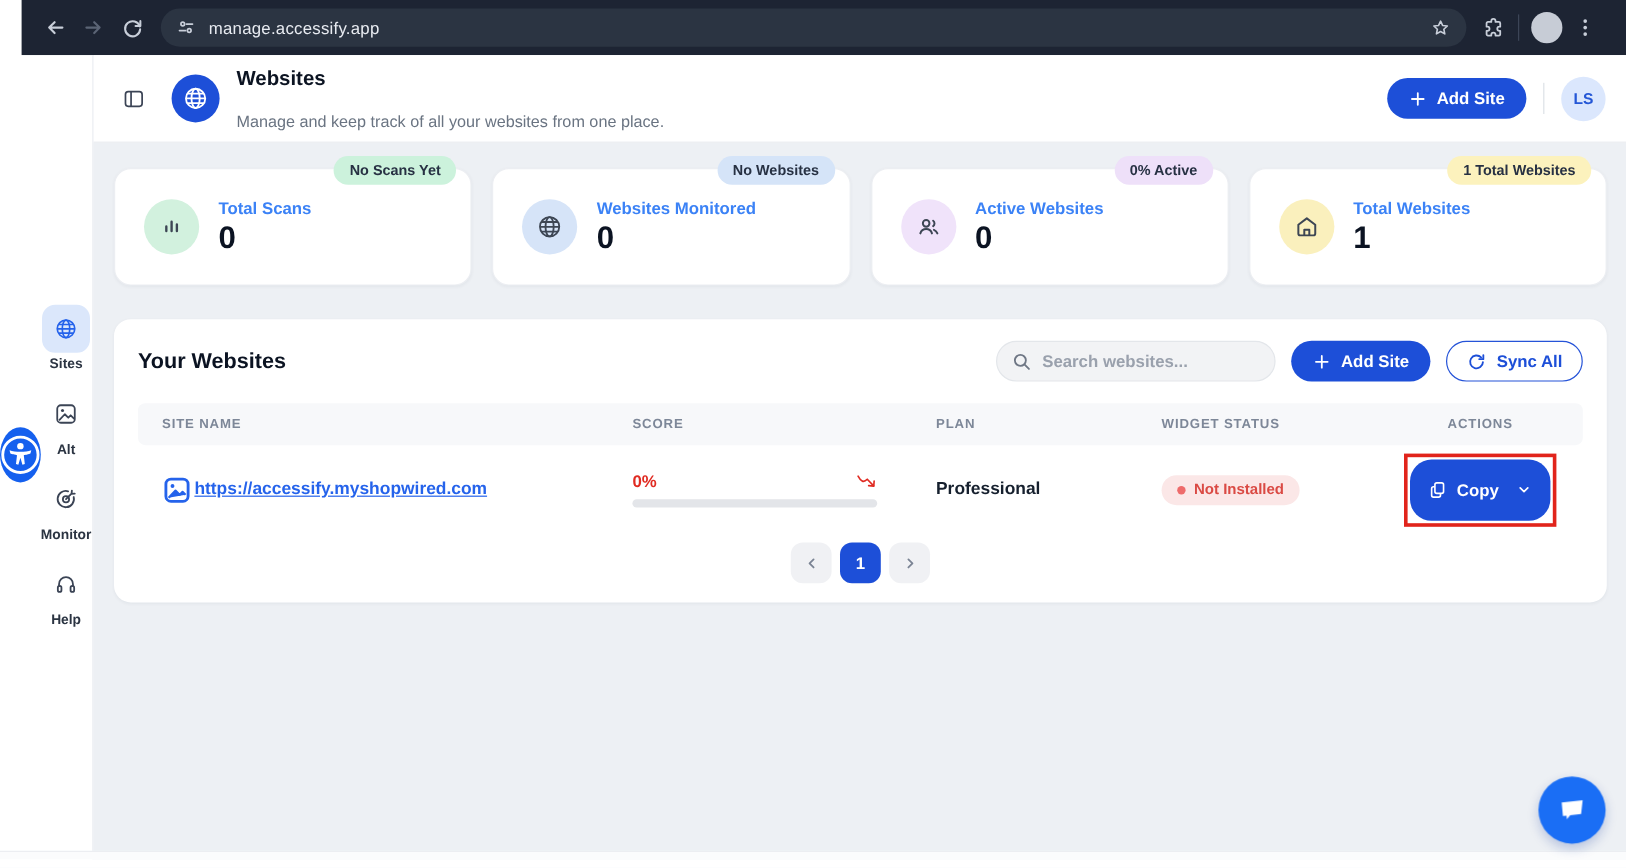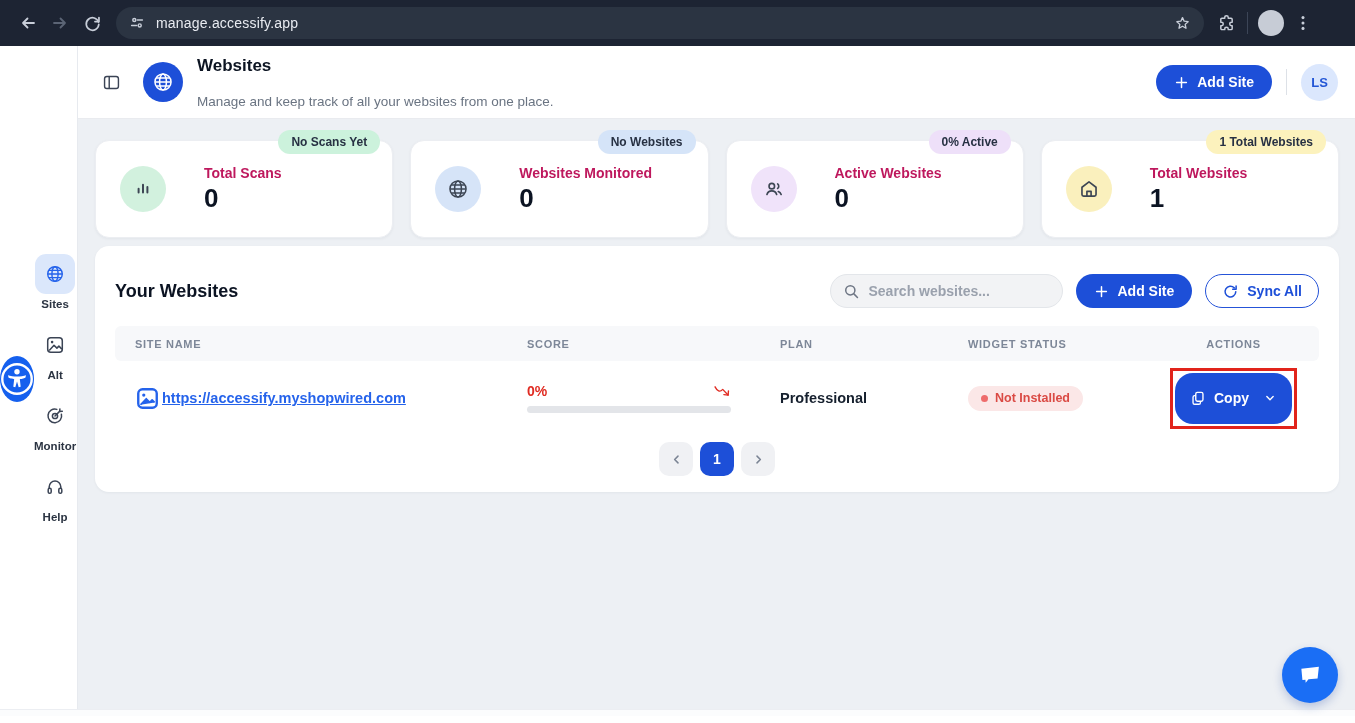--- a/index.html
+++ b/index.html
@@ -1,20 +1,20 @@
 <!DOCTYPE html>
 <html><head>
 <meta charset="utf-8">
 <style>
   * { margin:0; padding:0; box-sizing:border-box; }
   html,body { width:1355px; height:723px; overflow:hidden; background:#fff;
               font-family:"Liberation Sans", sans-serif; }
 
   
-  .browser-bar { height:46px; background:#1d2433; display:flex; align-items:center; padding:0 12px; }
+  .browser-bar { height:46px; background:#1d2433; display:flex; align-items:center; padding:0 12px;margin-left:18px; }
   .nav-btn { width:32px; height:32px; border-radius:50%; display:flex; align-items:center; justify-content:center;
              background:transparent; border:none; cursor:pointer; flex:0 0 auto; }
   .nav-btn svg { stroke:#c8ced9; }
   .nav-btn.disabled svg { stroke:#5b6475; }
   .url-pill { flex:1; max-width:1088px; height:32px; margin:0 10px 0 8px; background:#2b3442; border-radius:16px;
               display:flex; align-items:center; padding:0 12px; gap:10px; }
   .url-text { color:#e8ebf1; font-size:14px; letter-spacing:.2px; flex:1; }
   .chrome-right { display:flex; align-items:center; gap:10px; margin-left:2px; }
   .chrome-divider { width:1px; height:22px; background:#3c4557; }
   .chrome-avatar { width:26px; height:26px; border-radius:50%; background:#c7ccd6; }
@@ -48,34 +48,34 @@
   .btn-primary { background:#1d4fd8; color:#fff; border:none; border-radius:18px; height:34px; padding:0 18px;
                  font-size:14px; font-weight:700; display:flex; align-items:center; gap:8px; cursor:pointer;
                  font-family:inherit; }
   .header-divider { width:1px; height:26px; background:#dde1e7; }
   .user-avatar { width:37px; height:37px; border-radius:50%; background:#dbe7fd; color:#2457d6; font-size:13px;
                  font-weight:800; display:flex; align-items:center; justify-content:center; cursor:pointer; }
 
   
   .stats-row { display:flex; gap:17px; padding:21px 16px 0 17px; }
   .stat-card { position:relative; flex:1; height:98px; background:#fff; border:1px solid #eceef2; border-radius:14px;
-               box-shadow:0 1px 3px rgba(20,30,60,.05); display:flex; align-items:center; padding:0 24px; gap:38px; }
+               box-shadow:0 1px 3px rgba(20,30,60,.05); display:flex; align-items:center; padding:0 24px; gap:16px; }
   .stat-badge { position:absolute; top:-11px; right:12px; height:24px; border-radius:12px; padding:0 13px;
                 display:flex; align-items:center; font-size:12px; font-weight:700; color:#273143; }
   .stat-icon { width:46px; height:46px; border-radius:50%; display:flex; align-items:center; justify-content:center; color:#3d4654; flex:0 0 auto; }
   .stat-texts { display:flex; flex-direction:column; gap:2px; }
-  .stat-label { font-size:14px; font-weight:700; color:#be185d; }
+  .stat-label { font-size:14px; font-weight:700; color:#3b82f6; }
   .stat-value { font-size:26px; font-weight:800; color:#0b1322; }
   .c-green  .stat-icon { background:#d2f1de; }  .c-green  .stat-badge { background:#ccf2dc; }
   .c-blue   .stat-icon { background:#d6e4f8; }  .c-blue   .stat-badge { background:#d5e4f8; }
   .c-purple .stat-icon { background:#f0e3fa; }  .c-purple .stat-badge { background:#eee0f9; }
   .c-yellow .stat-icon { background:#faf0bd; }  .c-yellow .stat-badge { background:#fcf2bd; }
 
   
-  .panel { margin:8px 16px 0 17px; background:#fff; border-radius:14px; padding:28px 20px 16px;
+  .panel { margin:28px 16px 0 17px; background:#fff; border-radius:14px; padding:18px 20px 16px;
            box-shadow:0 1px 3px rgba(20,30,60,.05); }
   .panel-topbar { display:flex; align-items:center; }
   .panel-title { font-size:18px; font-weight:800; color:#0b1322; }
   .topbar-right { margin-left:auto; display:flex; align-items:center; gap:13px; }
   .search-box { width:233px; height:34px; background:#f2f3f5; border:1px solid #e3e6ea; border-radius:17px;
                 display:flex; align-items:center; padding:0 12px; gap:8px; }
   .search-box svg { flex:0 0 auto; }
   .search-input { border:none; outline:none; background:transparent; font-family:inherit; font-size:14px;
                   color:#3b4455; width:100%; }
   .search-input::placeholder { color:#9aa1ad; font-weight:600; }

